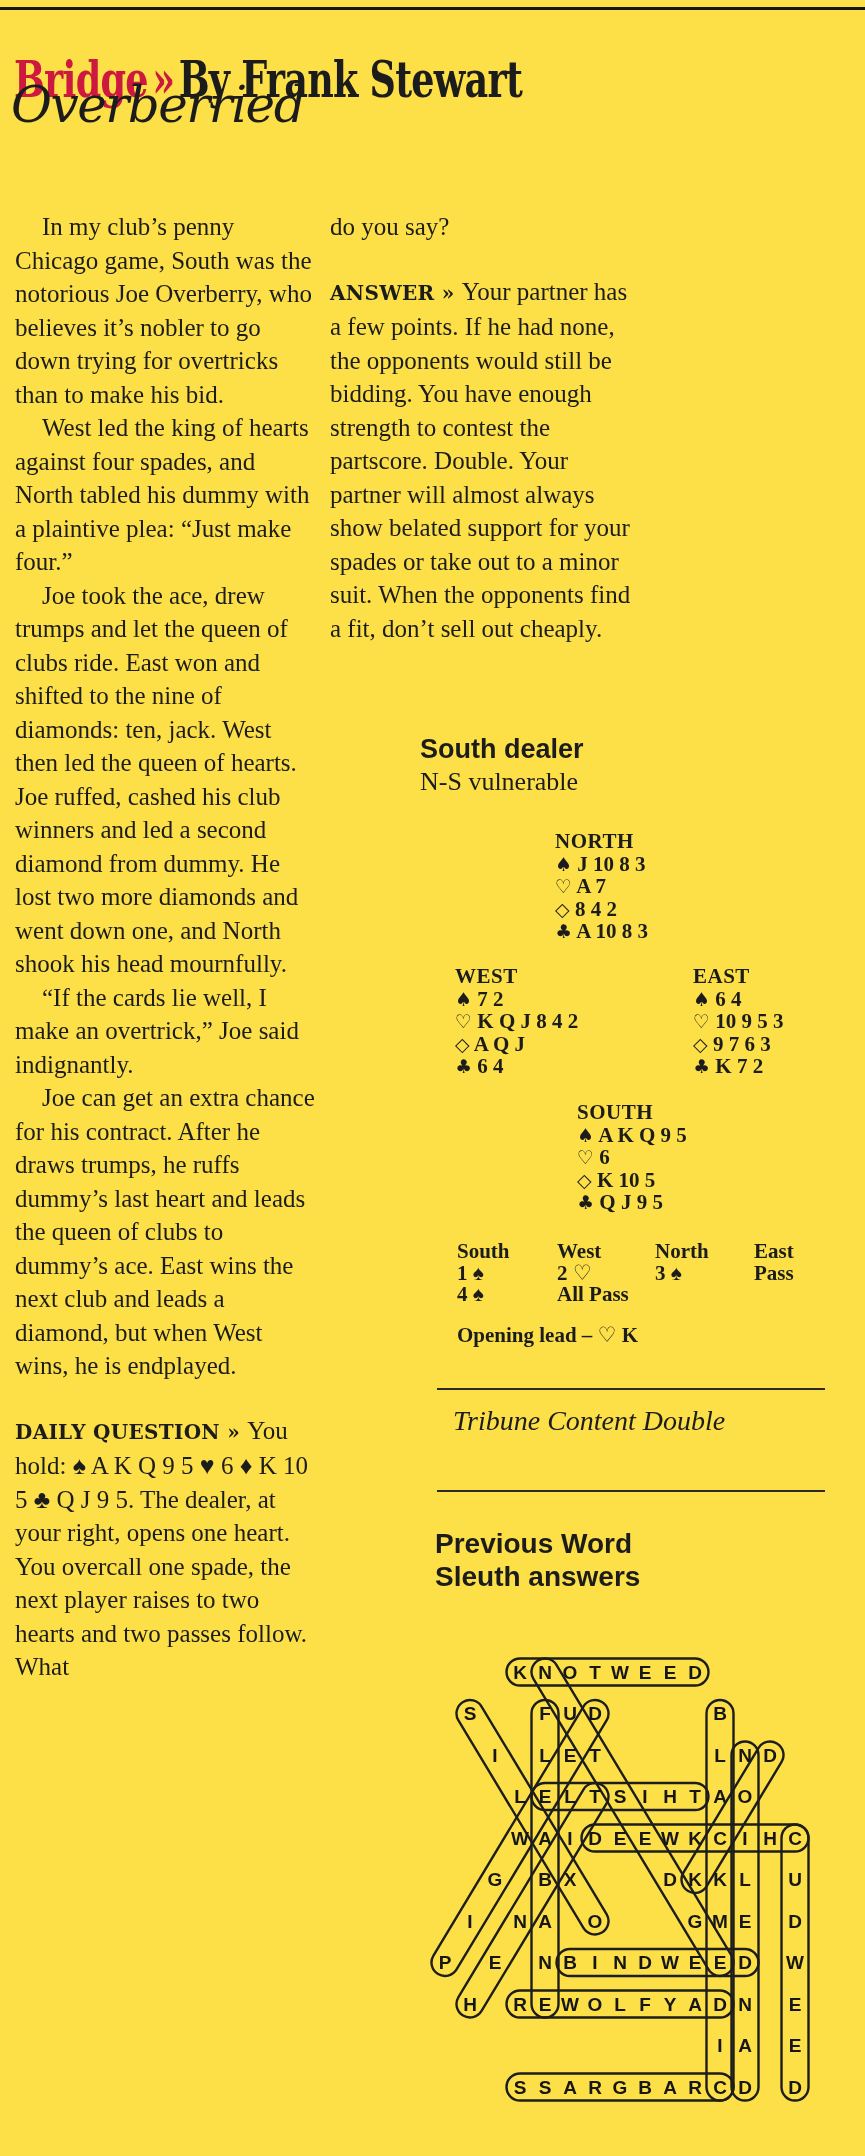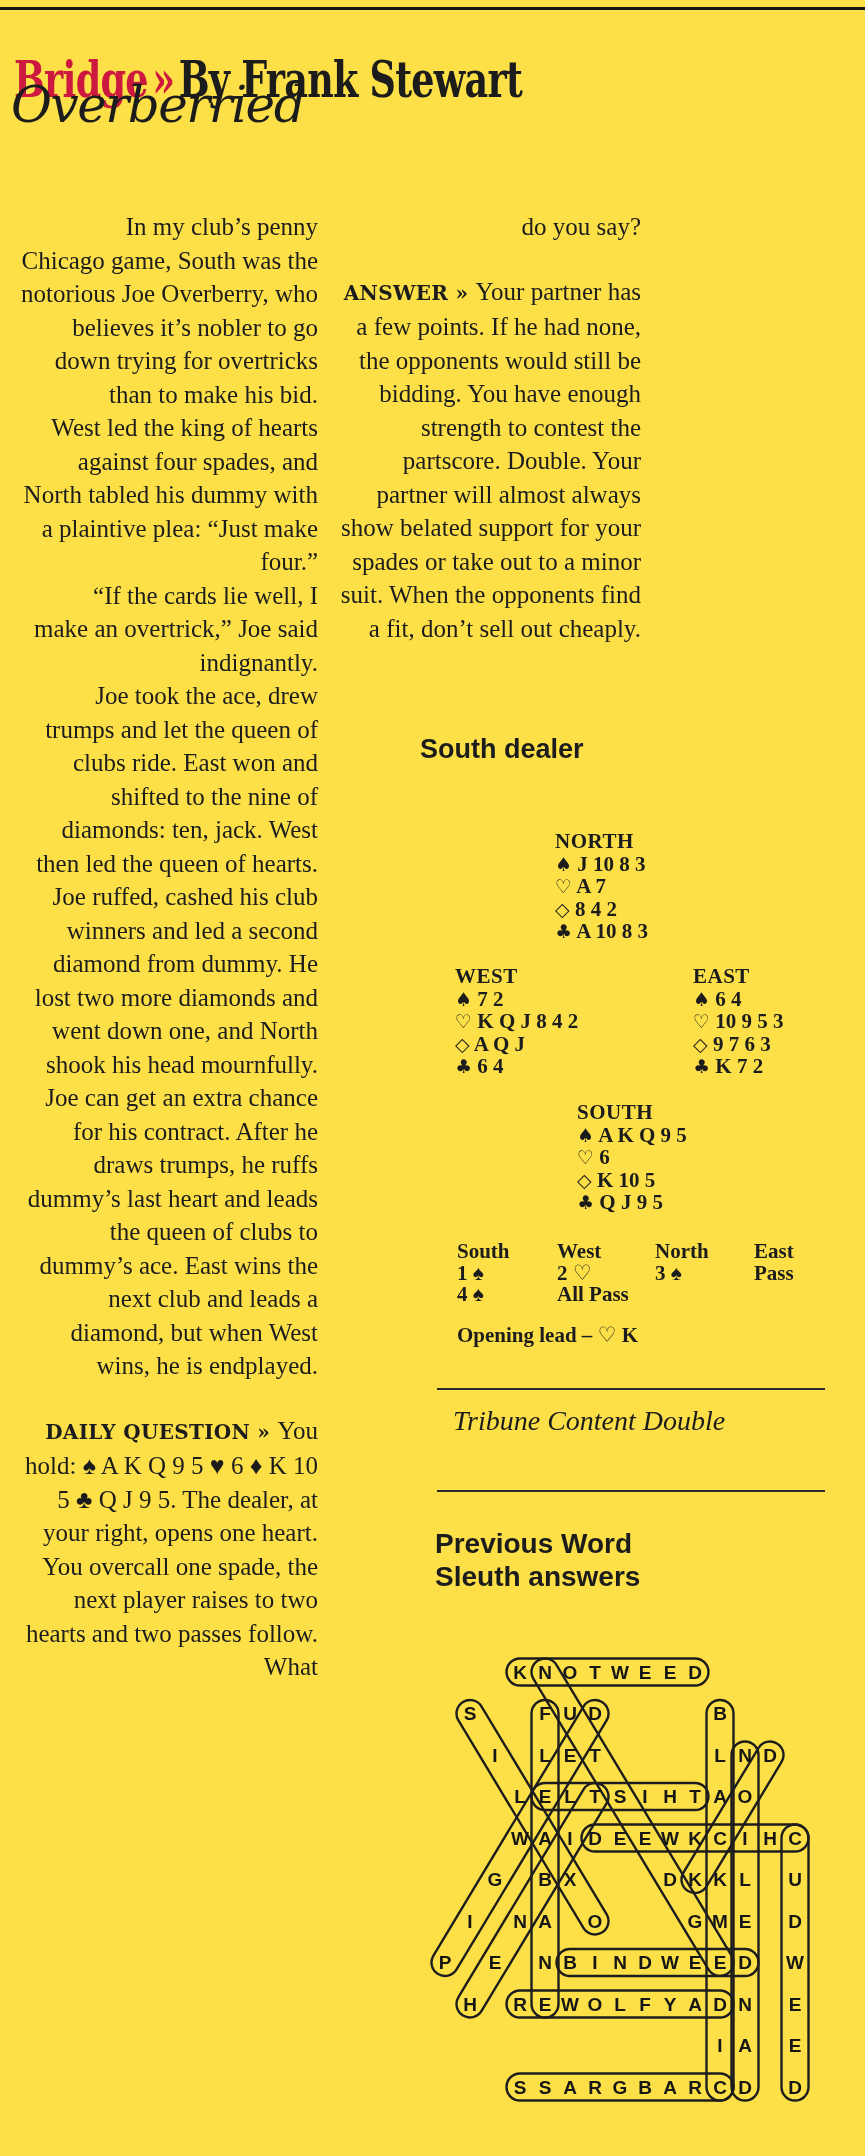--- a/index.html
+++ b/index.html
@@ -6,21 +6,21 @@
   .page{position:relative;width:865px;height:2156px;background:#fde047;margin:0 auto;overflow:hidden;
         font-family:"Liberation Serif","DejaVu Sans",serif;color:#1c1c1c;}
   .top-rule{position:absolute;left:0;top:7px;width:865px;height:3px;background:#151515;}
   .header{position:absolute;left:14px;top:18px;font-family:"DejaVu Serif","DejaVu Sans",serif;
           font-weight:bold;font-size:50px;line-height:56px;white-space:nowrap;letter-spacing:-1px;
           transform:scaleX(.73);transform-origin:0 50%;}
   .header .kicker{color:#cd1940;}
   .header .sep{color:#cd1940;padding:0 6px;}
   .title{position:absolute;left:11px;top:74px;margin:0;font-family:"DejaVu Serif","DejaVu Sans",serif;
          font-style:italic;font-weight:normal;font-size:50px;line-height:62px;letter-spacing:-1.5px;}
-  .col{position:absolute;top:210px;font-size:25px;line-height:33.5px;text-align:right;}
+  .col{position:absolute;top:210px;font-size:25px;line-height:33.5px;text-align:left;}
   .col p{margin:0;text-indent:27px;}
   .col p.noindent{text-indent:0;}
   .col p.gap{margin-top:31px;}
   .col .lead{font-family:"DejaVu Serif","DejaVu Sans",serif;font-weight:bold;font-size:20px;letter-spacing:.3px;}
   #col-left{left:15px;width:303px;}
   #col-right{left:330px;width:311px;}
   .deal-head{position:absolute;left:420px;width:395px;margin:0;}
   #dealer-line{top:734px;font-family:"Liberation Sans","DejaVu Sans",sans-serif;font-weight:bold;font-size:27px;}
   #vul-line{top:767px;font-size:26px;}
   .hand{position:absolute;font-weight:bold;font-size:21px;line-height:22.5px;white-space:nowrap;}
@@ -51,31 +51,32 @@
 <div class="page">
   <div class="top-rule"></div>
 
   <h1 class="header"><span class="kicker">Bridge</span><span class="sep">»</span><span class="byline">By Frank Stewart</span></h1>
 
   <h2 class="title">Overberried</h2>
 
   <div class="col" id="col-left">
       <p>In my club’s penny Chicago game, South was the notorious Joe Overberry, who believes it’s nobler to go down trying for overtricks than to make his bid.</p>
       <p>West led the king of hearts against four spades, and North tabled his dummy with a plaintive plea: “Just make four.”</p>
+      <p>Joe took the ace, drew trumps and let the queen of clubs ride. East won and shifted to the nine of diamonds: ten, jack. West then led the queen of hearts. Joe ruffed, cashed his club winners and led a second diamond from dummy. He lost two more diamonds and went down one, and North shook his head mournfully.</p>
       <p>“If the cards lie well, I make an overtrick,” Joe said indignantly.</p>
-      <p>Joe took the ace, drew trumps and let the queen of clubs ride. East won and shifted to the nine of diamonds: ten, jack. West then led the queen of hearts. Joe ruffed, cashed his club winners and led a second diamond from dummy. He lost two more diamonds and went down one, and North shook his head mournfully.</p>
       <p>Joe can get an extra chance for his contract. After he draws trumps, he ruffs dummy’s last heart and leads the queen of clubs to dummy’s ace. East wins the next club and leads a diamond, but when West wins, he is endplayed.</p>
       <p class="gap noindent"><span class="lead">DAILY QUESTION » </span>You hold: ♠ A K Q 9 5 ♥ 6 ♦ K 10 5 ♣ Q J 9 5. The dealer, at your right, opens one heart. You overcall one spade, the next player raises to two hearts and two passes follow. What</p>
     </div>
   <div class="col" id="col-right">
       <p class="noindent">do you say?</p>
       <p class="gap noindent"><span class="lead">ANSWER » </span>Your partner has a few points. If he had none, the opponents would still be bidding. You have enough strength to contest the partscore. Double. Your partner will almost always show belated support for your spades or take out to a minor suit. When the opponents find a fit, don’t sell out cheaply.</p>
     </div>
 
   <div class="deal-head" id="dealer-line">South dealer</div>
+  <div class="deal-head" id="vul-line">N-S vulnerable</div>
 
   <div class="hand" id="hand-north">
       <div class="hlabel">NORTH</div>
       <div><span class="suit">♠</span> J 10 8 3</div>
       <div><span class="suit">♡</span> A 7</div>
       <div><span class="suit">◇</span> 8 4 2</div>
       <div><span class="suit">♣</span> A 10 8 3</div>
     </div>
   <div class="hand" id="hand-west">
       <div class="hlabel">WEST</div>

